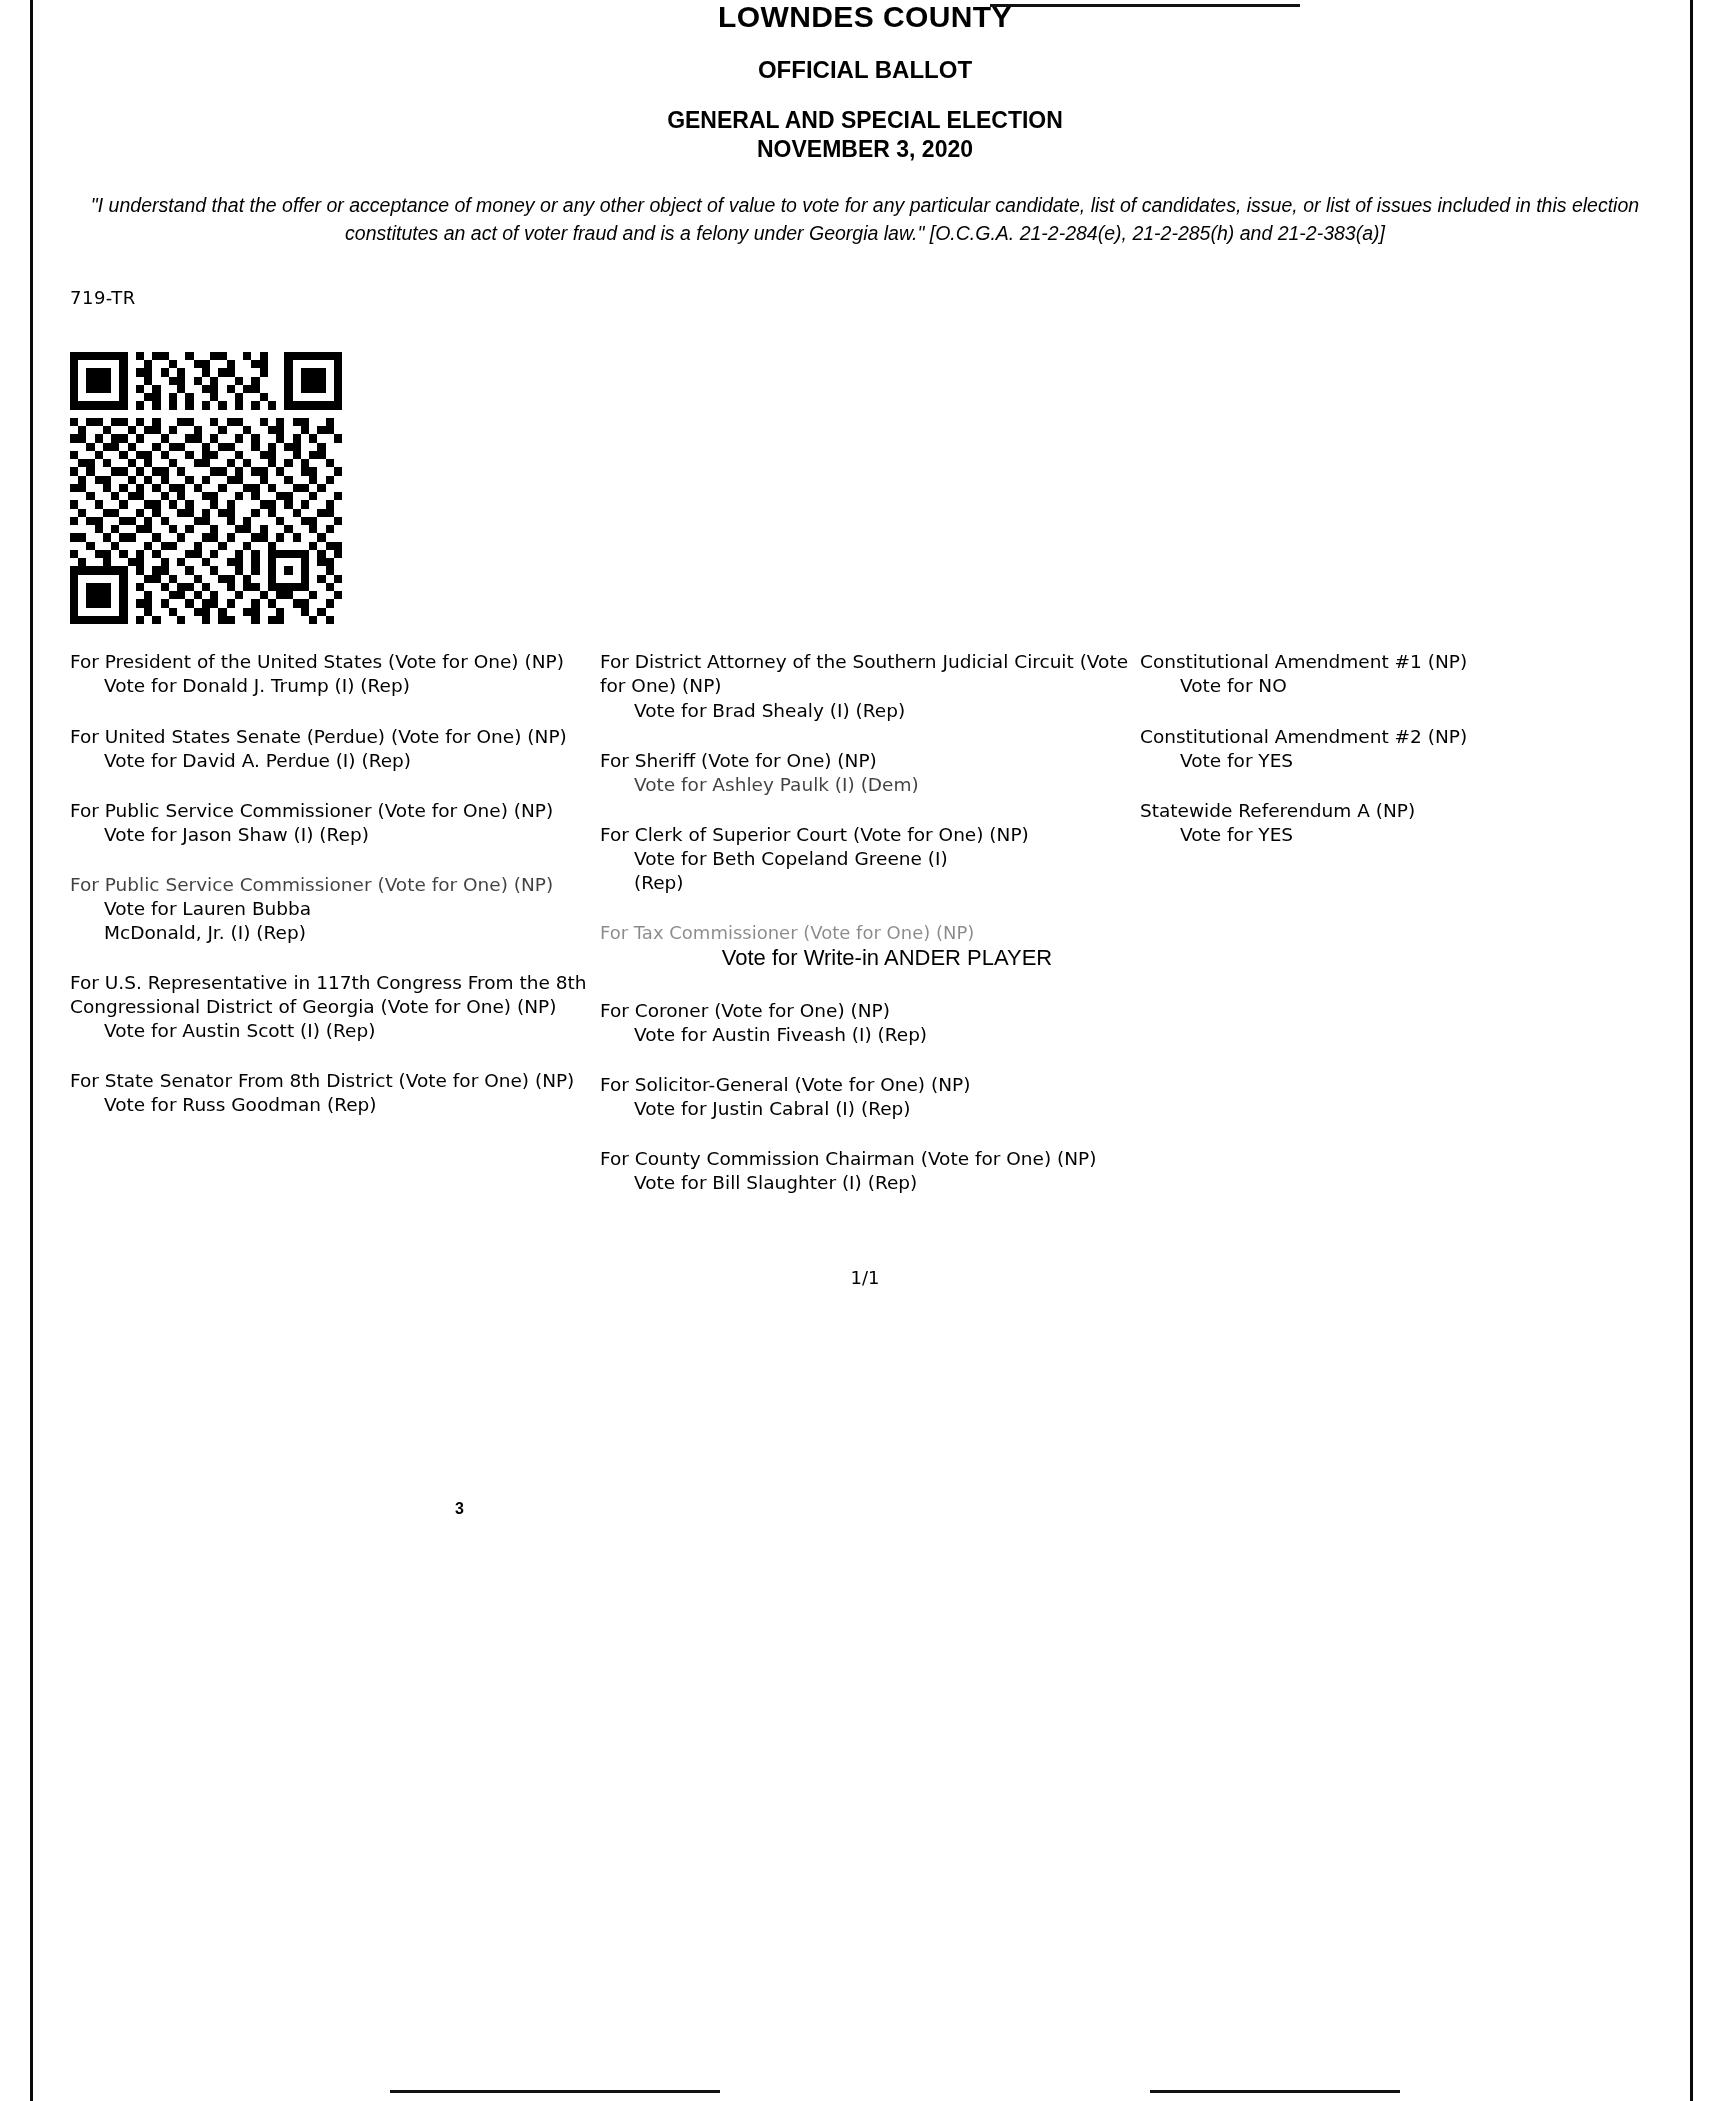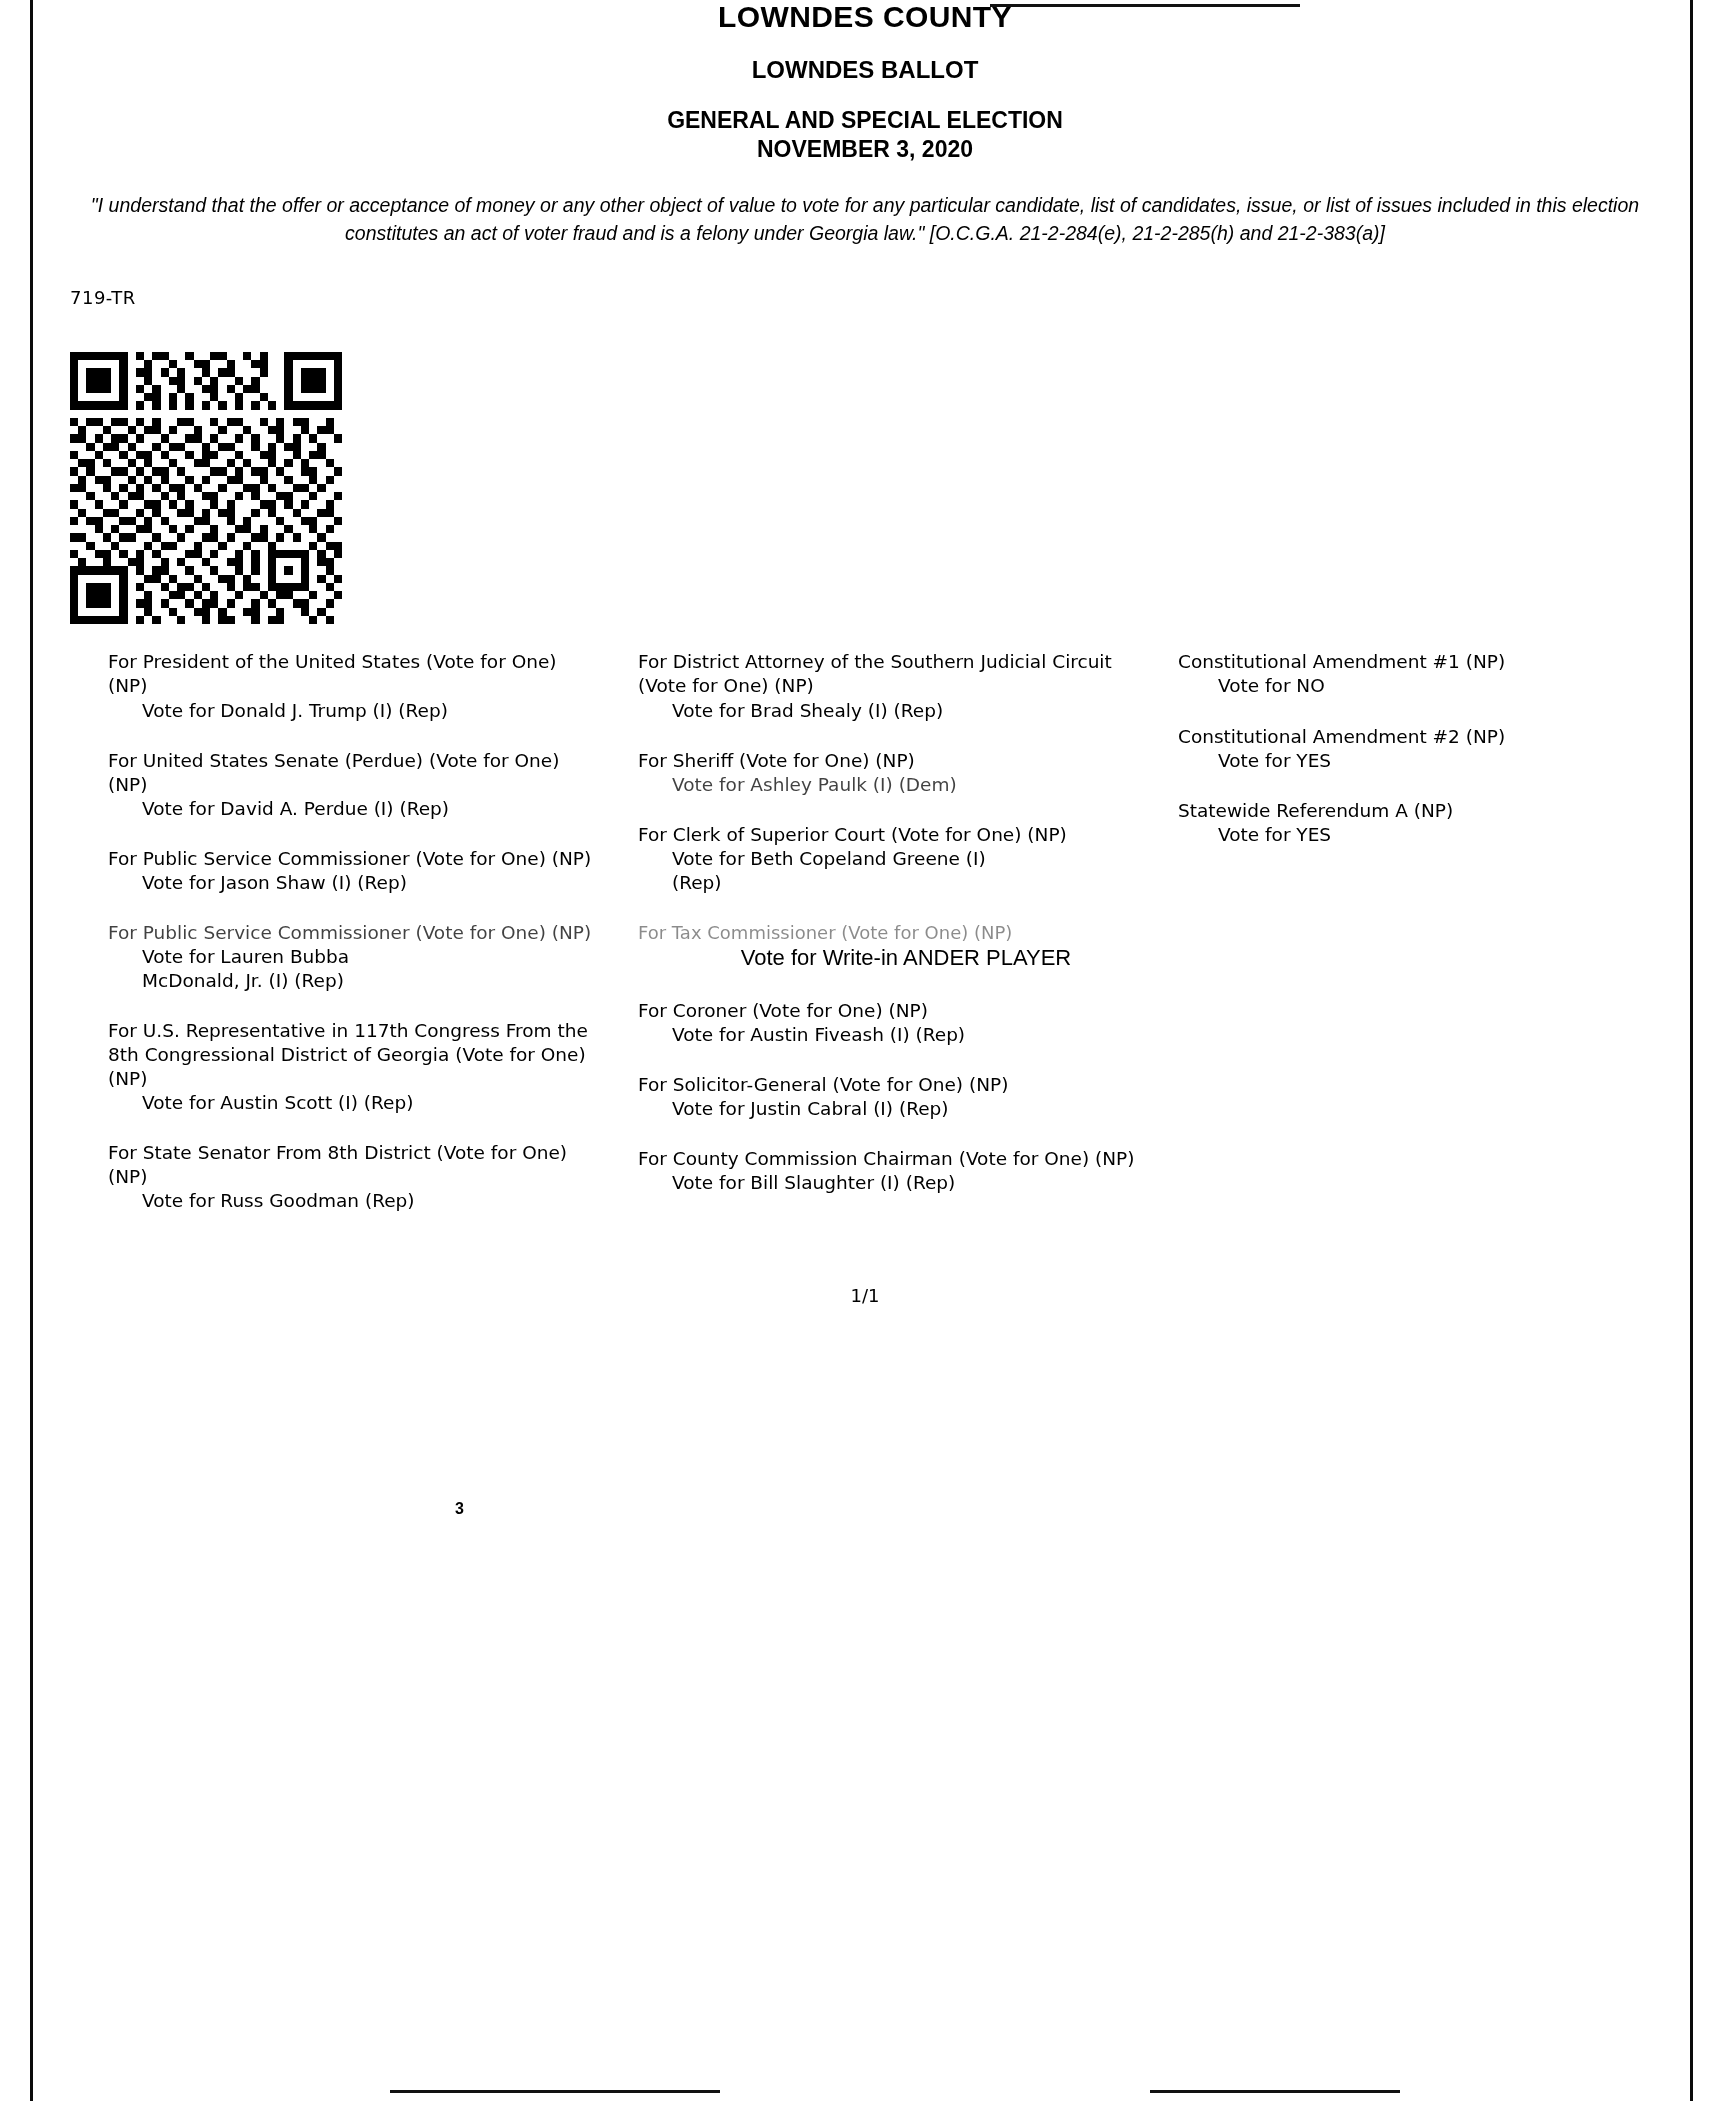--- a/index.html
+++ b/index.html
@@ -121,21 +121,20 @@
     font-family: "DejaVu Sans", sans-serif;
     font-size: 18.5px;
     line-height: 1.30;
   }
   .col1 { width: 530px; }
   .col2 { width: 540px; }
   .col3 { width: 500px; }
 
   .contest {
     margin-bottom: 26px;
-    margin-left: 38px;
   }
   .office {
     white-space: pre-line;
   }
   .choice {
     padding-left: 34px;
     white-space: pre-line;
   }
   .col3 .office { white-space: pre-line; }
   .col3 .choice {
@@ -179,21 +178,21 @@
   <div class="edge-left"></div>
   <div class="edge-right"></div>
   <div class="edge-top"></div>
   <div class="edge-bottom"></div>
   <div class="edge-bottom2"></div>
 
   <div class="content">
 
     <div class="title-block">
       <div class="t-county">LOWNDES COUNTY</div>
-      <div class="t-official">LOWNDES BALLOT</div>
+      <div class="t-official">OFFICIAL BALLOT</div>
       <div class="t-line">GENERAL AND SPECIAL ELECTION</div>
       <div class="t-line">NOVEMBER 3, 2020</div>
     </div>
 
     <div class="oath">"I understand that the offer or acceptance of money or any other object of value to vote for any particular candidate, list of candidates, issue, or list of issues included in this election constitutes an act of voter fraud and is a felony under Georgia law." [O.C.G.A. 21-2-284(e), 21-2-285(h) and 21-2-383(a)]</div>
 
     <div class="ballot-id">719-TR</div>
 
     <div class="qr-wrap">
       <svg class="qr" viewBox="0 0 33 33" shape-rendering="crispEdges">

